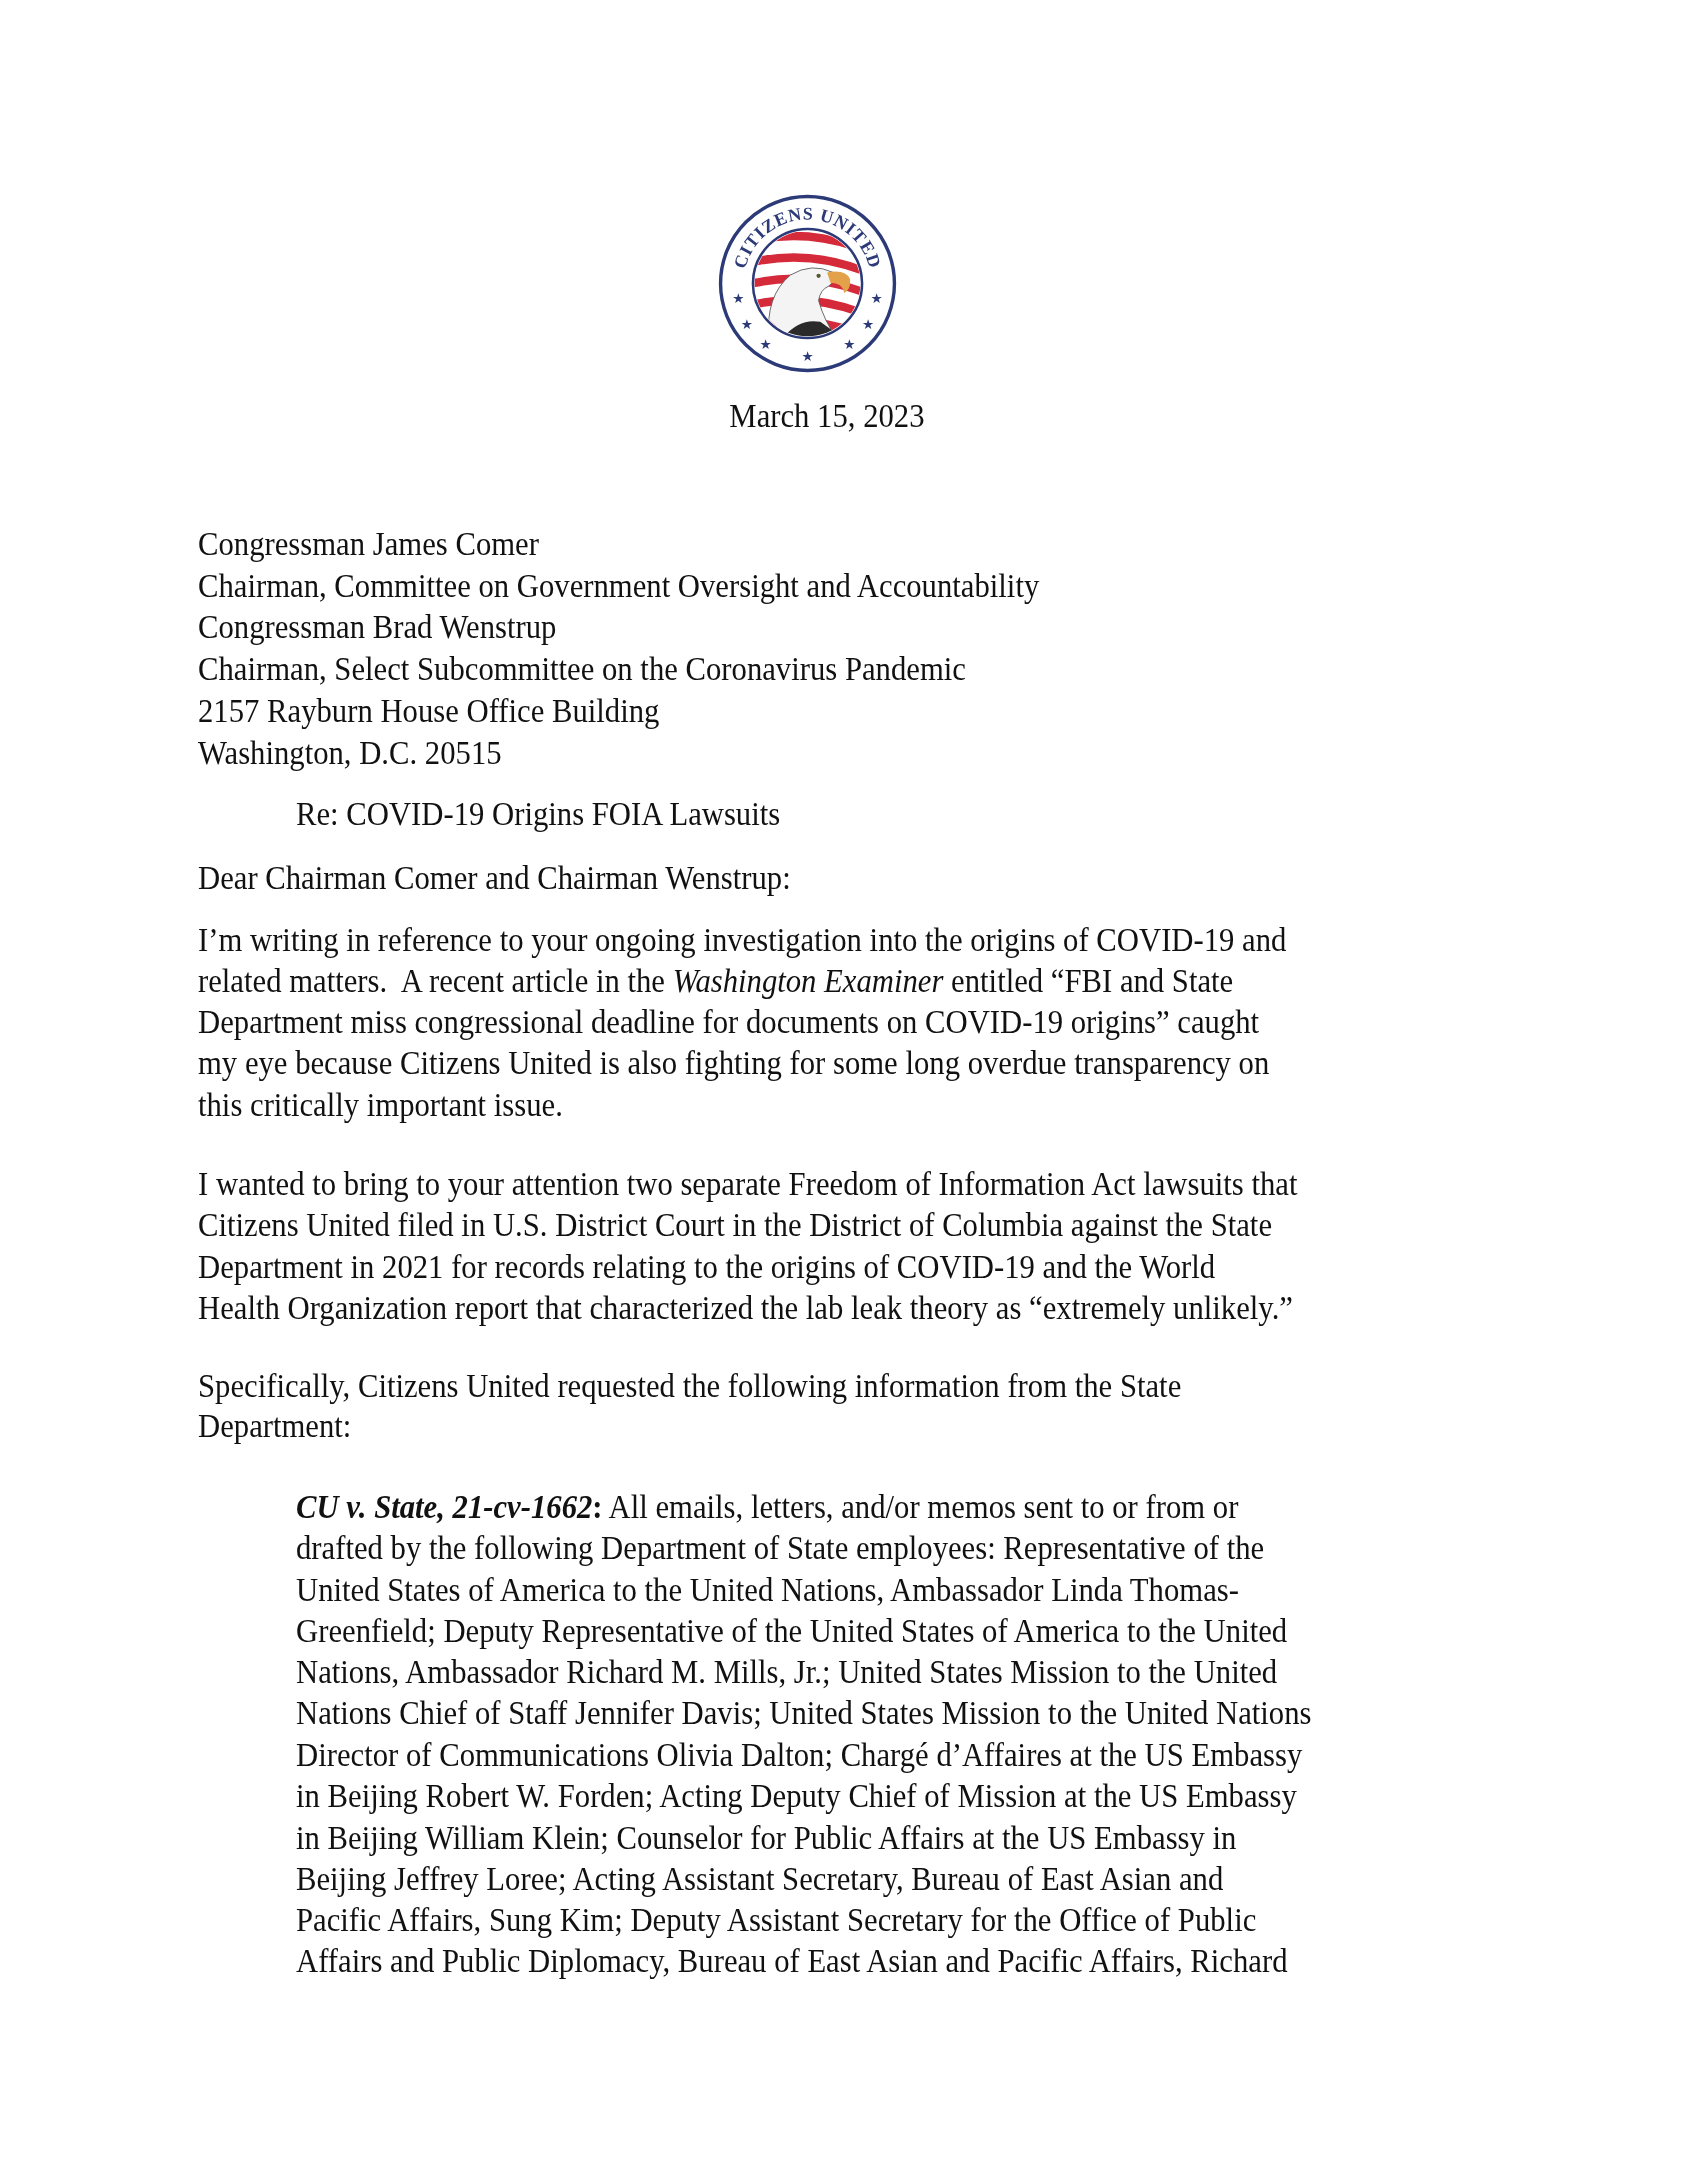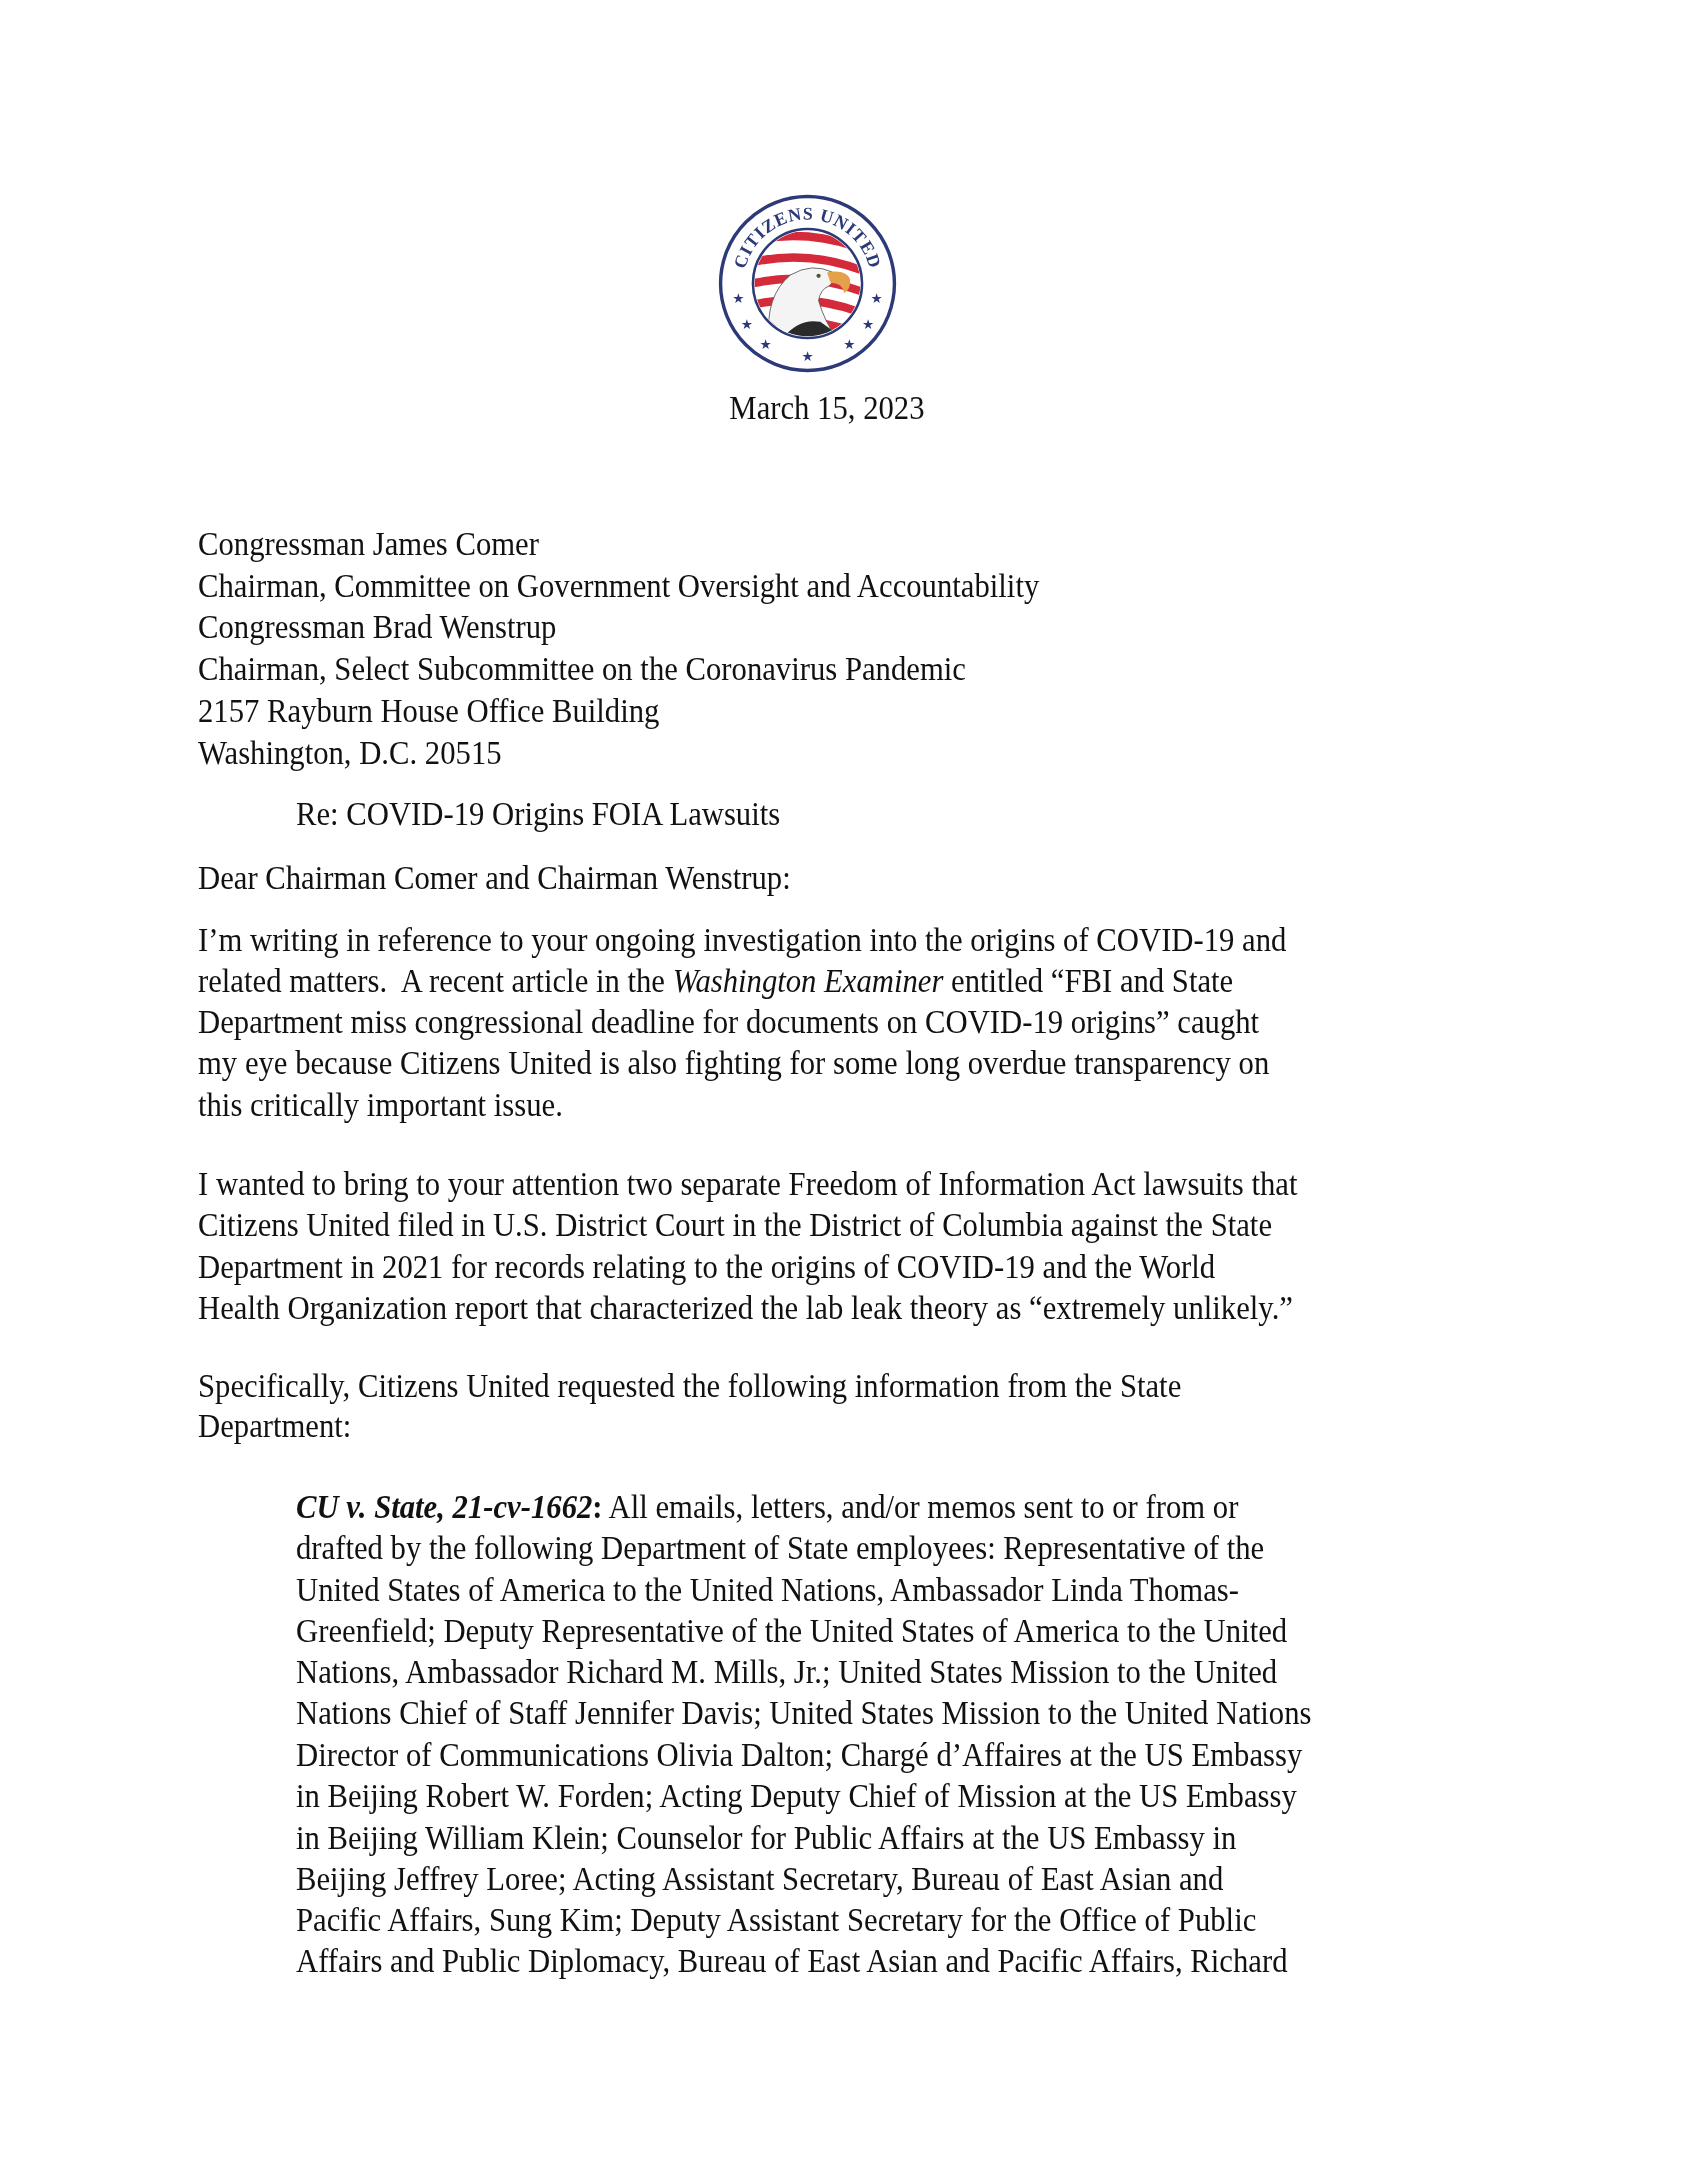--- a/index.html
+++ b/index.html
@@ -49,21 +49,21 @@
     <text x="24" y="128">★</text>
       <text x="186" y="128">★</text>
     <text x="34" y="158">★</text>
       <text x="176" y="158">★</text>
     <text x="56" y="182">★</text>
       <text x="154" y="182">★</text>
     <text x="105" y="196">★</text>
   </g>
 </svg>
 
-<div class="line date" style="top:388px;"><span>March 15, 2023</span></div>
+<div class="line date" style="top:396px;"><span>March 15, 2023</span></div>
 
 <div>
   <div class="line left" style="top:524px;">Congressman James Comer</div>
   <div class="line left" style="top:566px;">Chairman, Committee on Government Oversight and Accountability</div>
   <div class="line left" style="top:607px;">Congressman Brad Wenstrup</div>
   <div class="line left" style="top:649px;">Chairman, Select Subcommittee on the Coronavirus Pandemic</div>
   <div class="line left" style="top:691px;">2157 Rayburn House Office Building</div>
   <div class="line left" style="top:733px;">Washington, D.C. 20515</div>
 </div>
 

